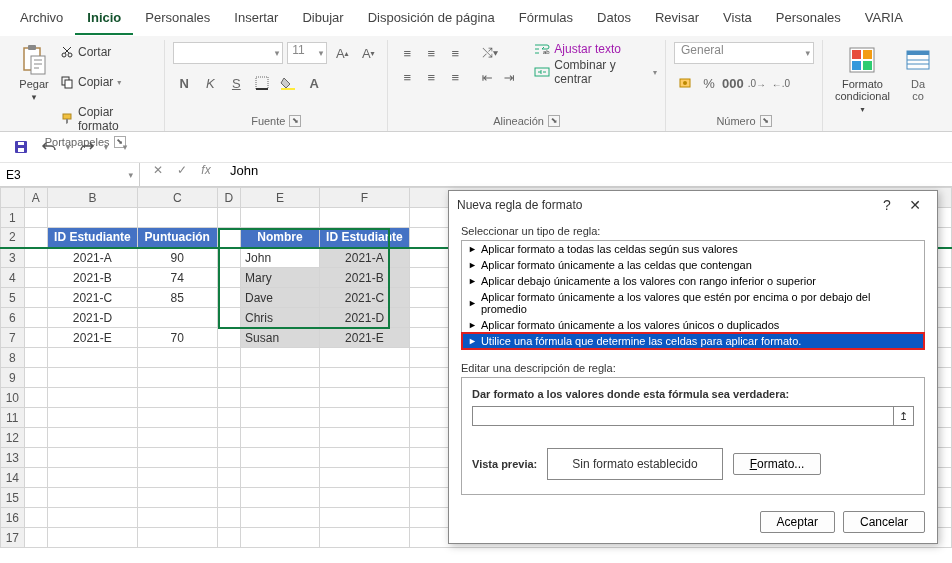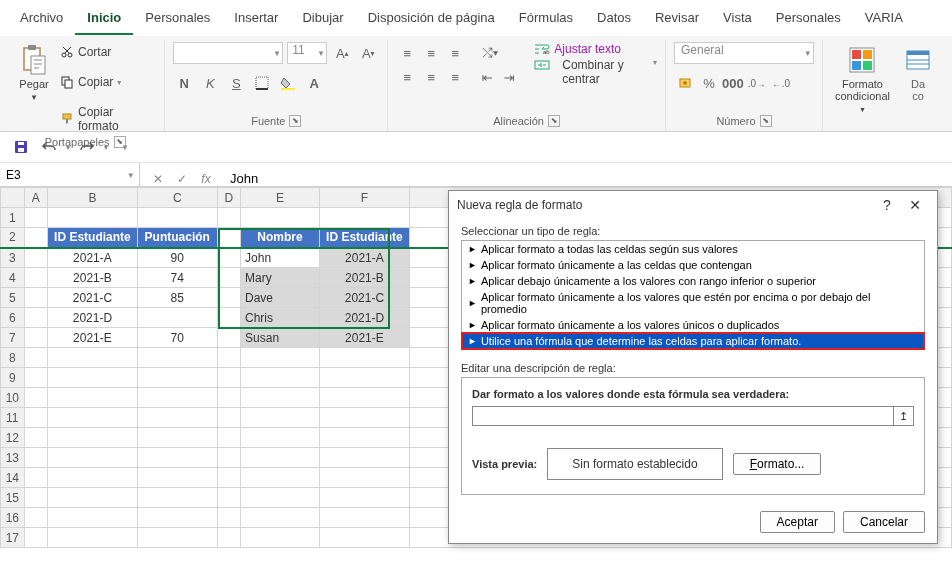--- a/index.html
+++ b/index.html
@@ -32,21 +32,21 @@
 .icon-btn.w { font-weight: bold; }
 
 .align-grid { display: grid; grid-template-columns: repeat(3, 22px); gap: 2px; }
 
 .num-combo { border: 1px solid #ccc; background: #fff; height: 22px; width: 140px; padding: 0 18px 0 6px; font-size: 12px; color: #888; position: relative; margin-bottom: 4px;}
 
 
 .qat { display: flex; gap: 6px; padding: 4px 10px; align-items: center; background: #fff; border-bottom: 1px solid #e5e5e5; }
 
 
-.fbar { display: flex; align-items: flex-end; border-bottom: 1px solid #d0d0d0; height: 24px; }
+.fbar { display: flex; align-items: flex-start; border-bottom: 1px solid #d0d0d0; height: 24px; }
 .namebox { width: 140px; border-right: 1px solid #ccc; height: 100%; display: flex; align-items: center; padding: 0 6px; position: relative; }
 .namebox input { border: none; width: 100%; font-size: 12px; outline: none; }
 .namebox .caret { position: absolute; right: 6px; font-size: 9px; color: #888; }
 .fx-btns { display: flex; align-items: center; gap: 0; padding: 0 6px; }
 .fx-btns .b { width: 24px; text-align: center; color: #888; cursor: pointer; }
 .formula-input { flex: 1; border: none; padding: 0 6px; font-size: 13px; outline: none; }
 
 
 .grid-wrap { position: relative; }
 table.sheet { border-collapse: collapse; table-layout: fixed; }
@@ -217,21 +217,21 @@
       <div style="display:flex;flex-direction:column;gap:2px;margin-left:10px">
         <div class="row" style="display:flex;align-items:center;gap:4px;font-size:12px;color:#a21caf">
           <span>
               <svg width="16" height="14" viewBox="0 0 16 14">
                 <path d="M1 3h12a2 2 0 010 4H8l2-2M1 7h4M1 11h4" stroke="#2a7" fill="none"></path>
                 <text x="9" y="12" font-size="6" fill="#333">ab</text>
               </svg>
             </span>
           <span>Ajustar texto</span>
         </div>
-        <div class="row" style="display:flex;align-items:flex-start;gap:12px;font-size:12px;color:#444">
+        <div class="row" style="display:flex;align-items:center;gap:4px;font-size:12px;color:#444">
           <span>
               <svg width="16" height="14" viewBox="0 0 16 14">
                 <rect x="1" y="3" width="14" height="8" fill="none" stroke="#2a7"></rect>
                 <path d="M4 7h3M12 7h-3M7 5v4" stroke="#2a7"></path>
               </svg>
             </span>
           <span>Combinar y centrar</span> 
             <span style="font-size:8px;color:#888">▾</span>
         </div>
       </div>

